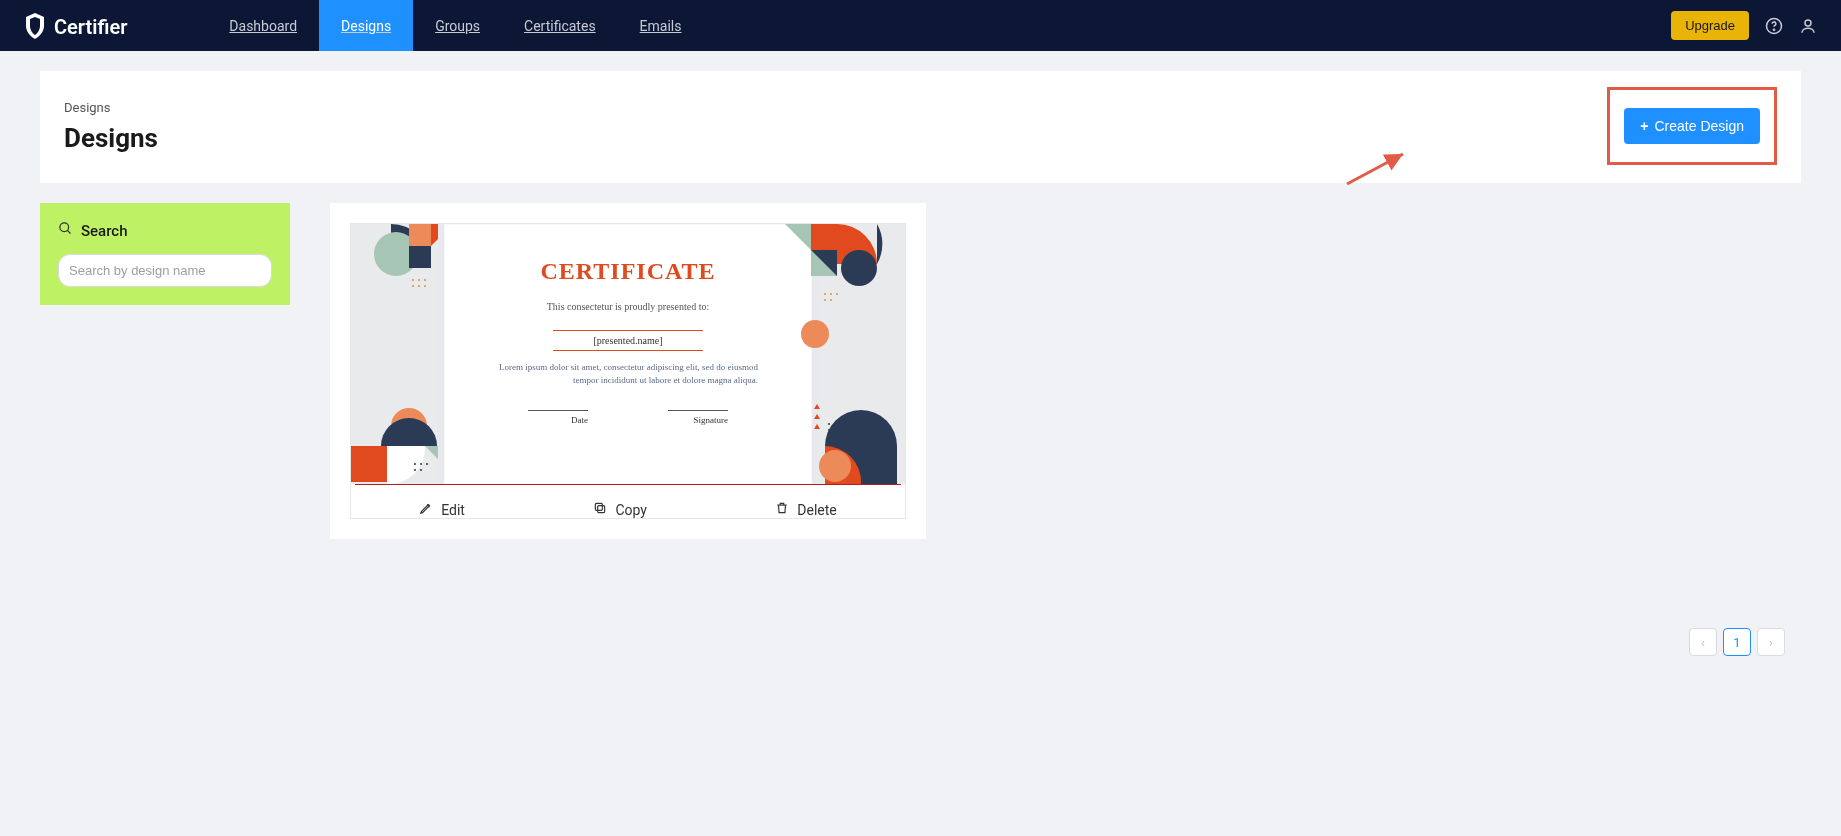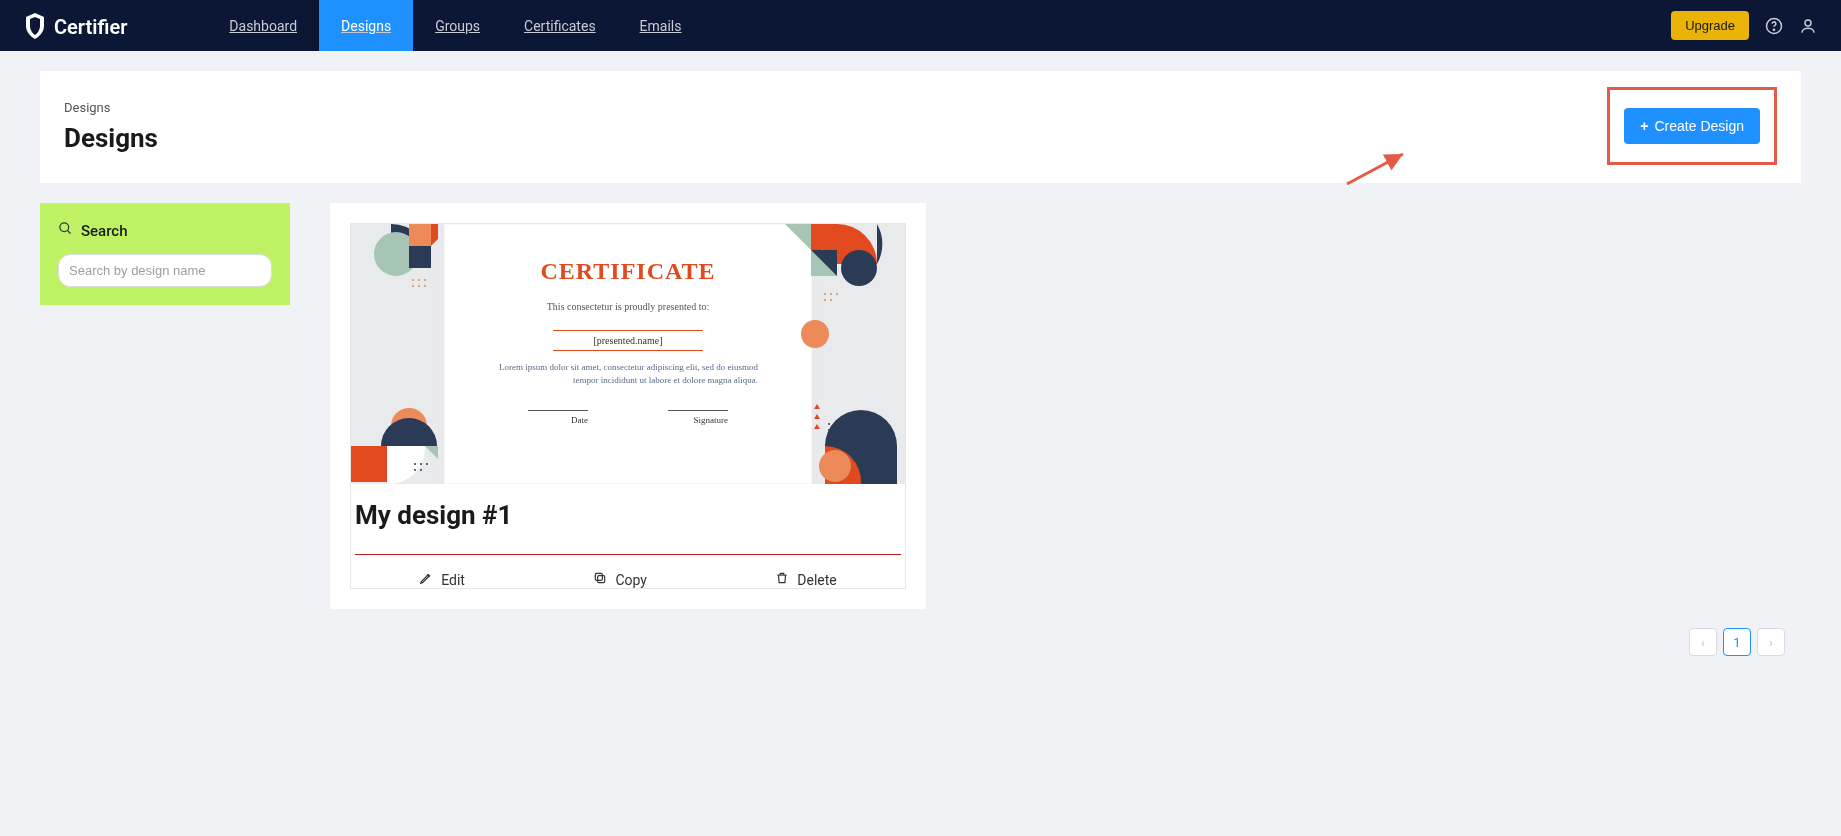--- a/index.html
+++ b/index.html
@@ -230,21 +230,20 @@
                 <circle cx="56" cy="36" r="1"></circle>
               </g>
             <path d="M40 52 A36 36 0 0 1 112 52 L112 90 L40 90 Z" fill="#2b3a55"></path>
             <path d="M40 52 A36 36 0 0 1 76 90 L40 90 Z" fill="#e14a1e"></path>
             <circle cx="50" cy="72" r="16" fill="#ec8a5a"></circle>
           </svg>
         </div>
       </div>
 
       <div style="padding: 0 4px;">
-        <div class="card-name">My design #1</div>
         <div class="card-actions">
           <div class="act">
             <span><svg width="14" height="14" viewBox="0 0 24 24" fill="none" stroke="#333" stroke-width="2">
                   <path d="M3 21l3-1 12-12-2-2L4 18l-1 3z"></path>
                   <path d="M14 6l4 4"></path>
                 </svg></span>
             <span>Edit</span>
           </div>
           <div class="act">
             <span><svg width="14" height="14" viewBox="0 0 24 24" fill="none" stroke="#333" stroke-width="2">

